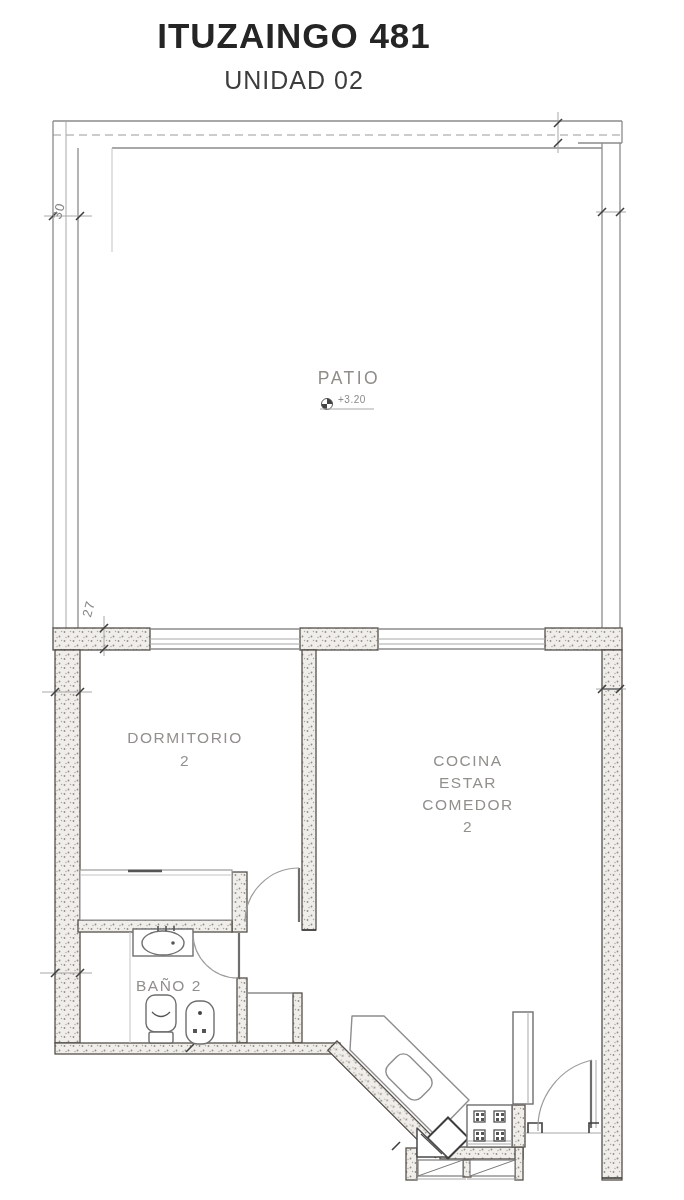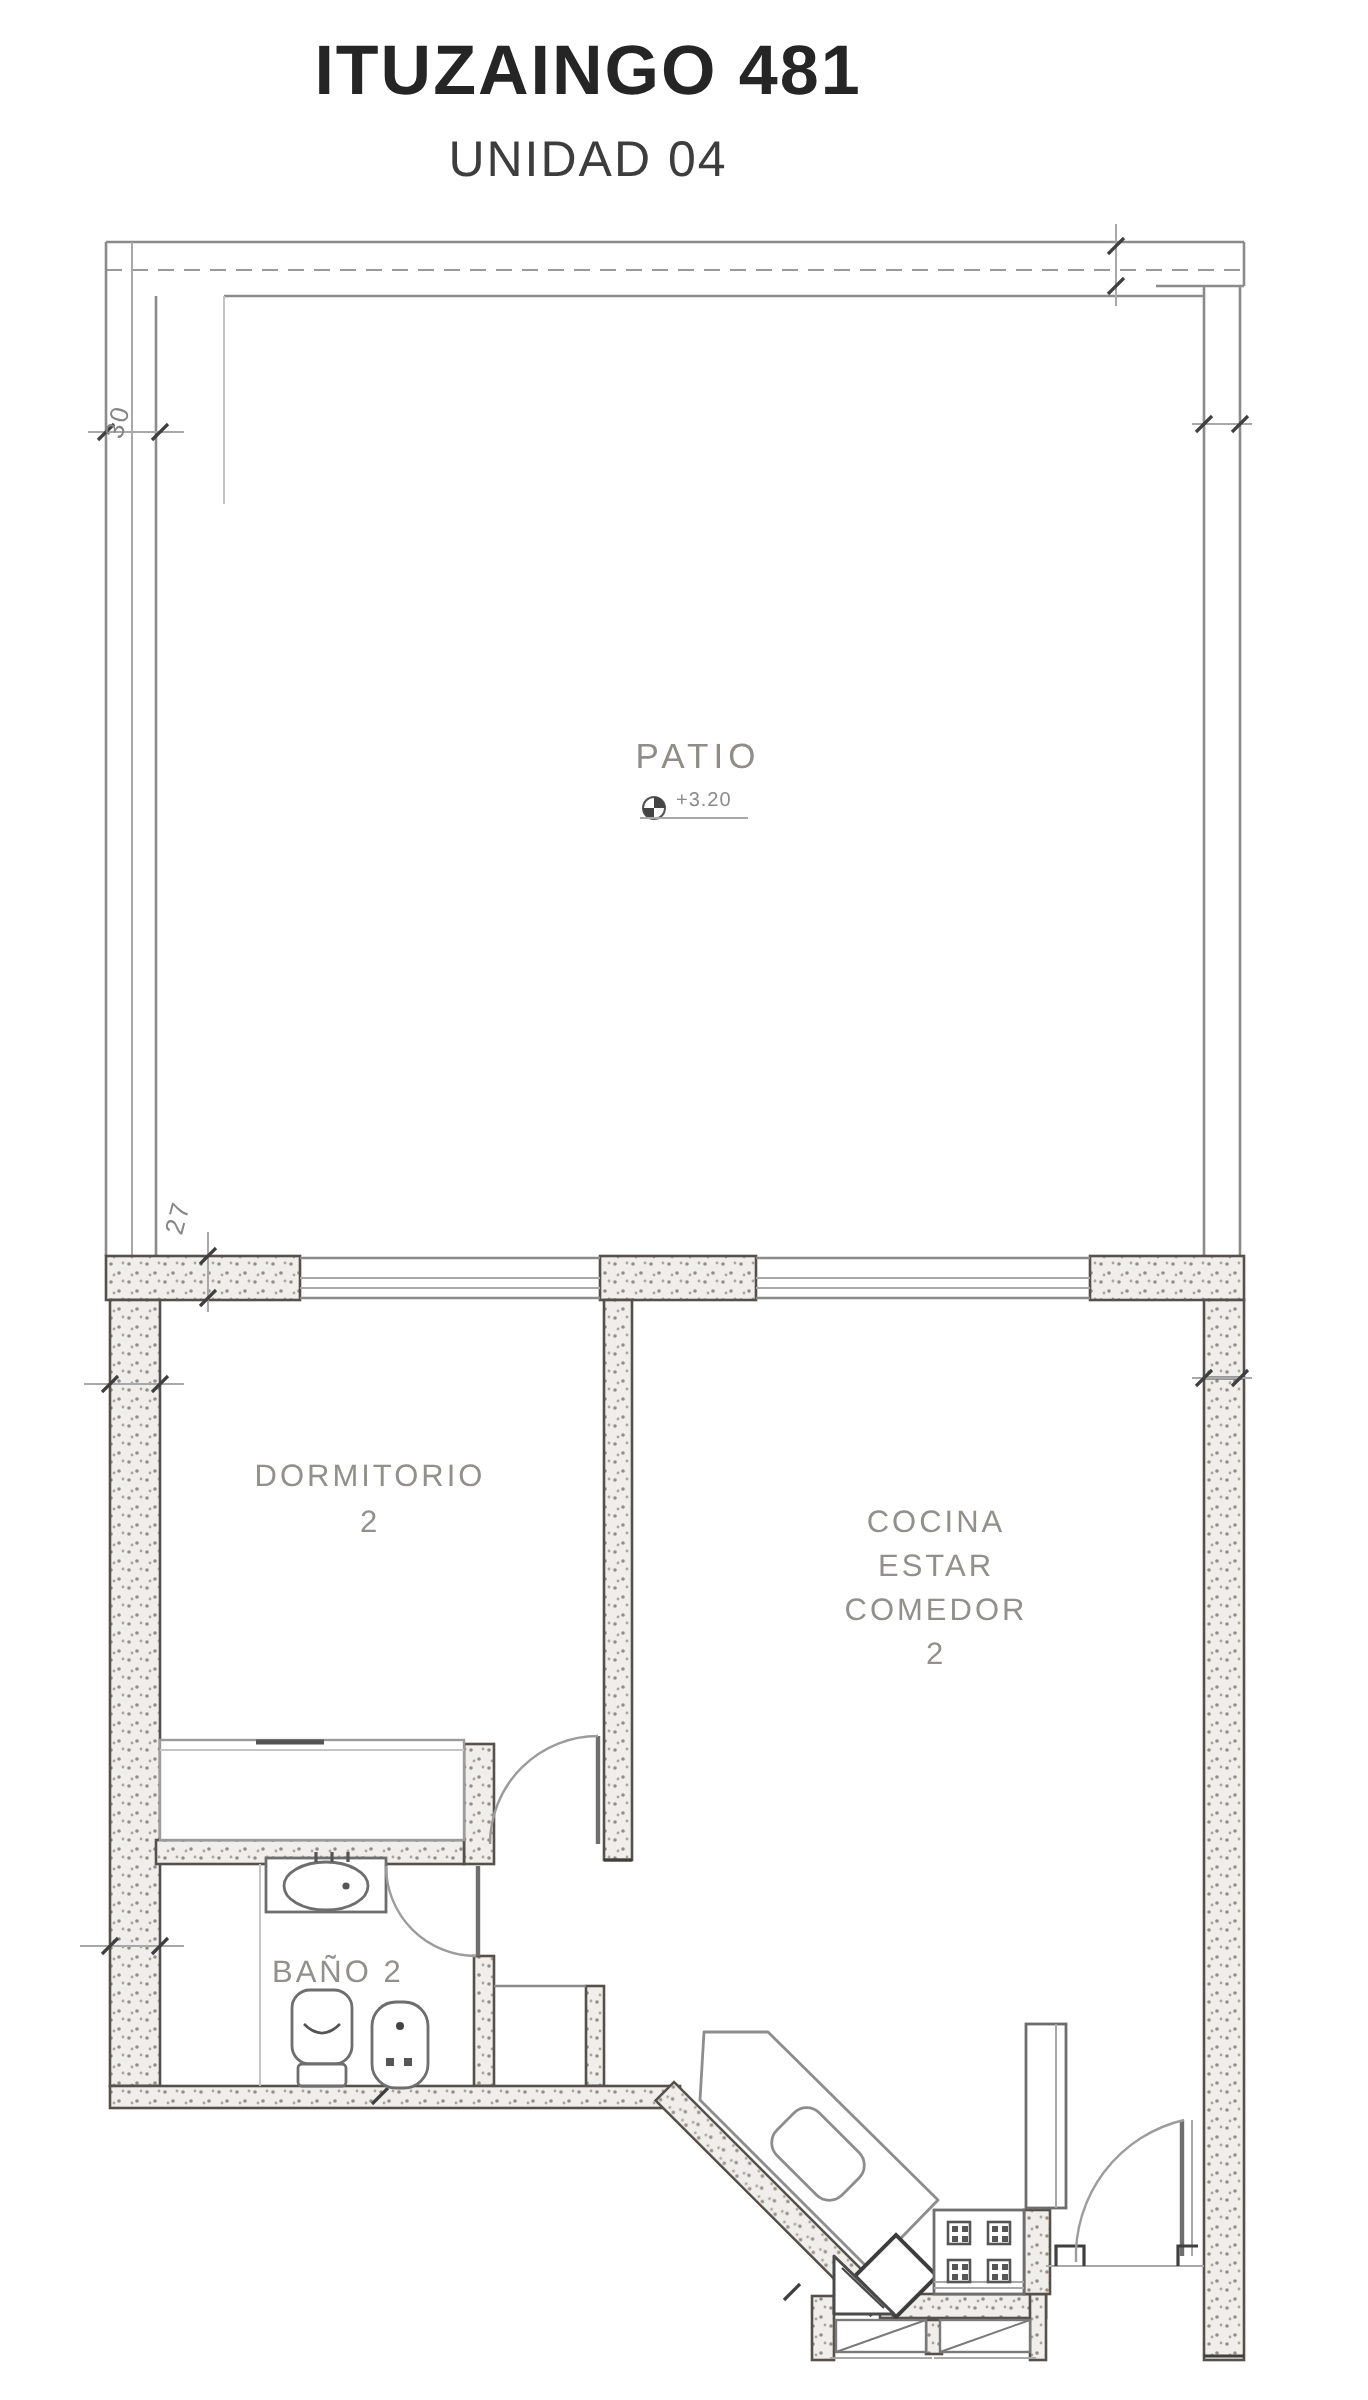--- a/index.html
+++ b/index.html
@@ -23,21 +23,21 @@
   .lbl{fill:#92908c;font-size:15.5px;letter-spacing:1.5px;}
   .lblbig{fill:#908d89;font-size:17.5px;letter-spacing:2.5px;}
   .dim{fill:#858585;font-size:13px;letter-spacing:1px;}
   .lvl{fill:#8a8a8a;font-size:10px;letter-spacing:0.5px;}
 </style>
 </head>
 <body>
 
 <div class="hdr">
   <h1>ITUZAINGO 481</h1>
-  <h2>UNIDAD 04</h2>
+  <h2>UNIDAD 02</h2>
 </div>
 
 <svg width="684" height="1200" viewBox="0 0 684 1200">
   <defs>
     <pattern id="hatch" width="9" height="9" patternUnits="userSpaceOnUse">
       <rect width="9" height="9" fill="#f0eeea"></rect>
       <circle cx="1.5" cy="2" r="0.9" fill="#938d85"></circle>
       <circle cx="5.5" cy="6.5" r="0.9" fill="#938d85"></circle>
       <circle cx="7.5" cy="1.5" r="0.7" fill="#aaa49c"></circle>
       <circle cx="3" cy="7.5" r="0.7" fill="#aaa49c"></circle>

